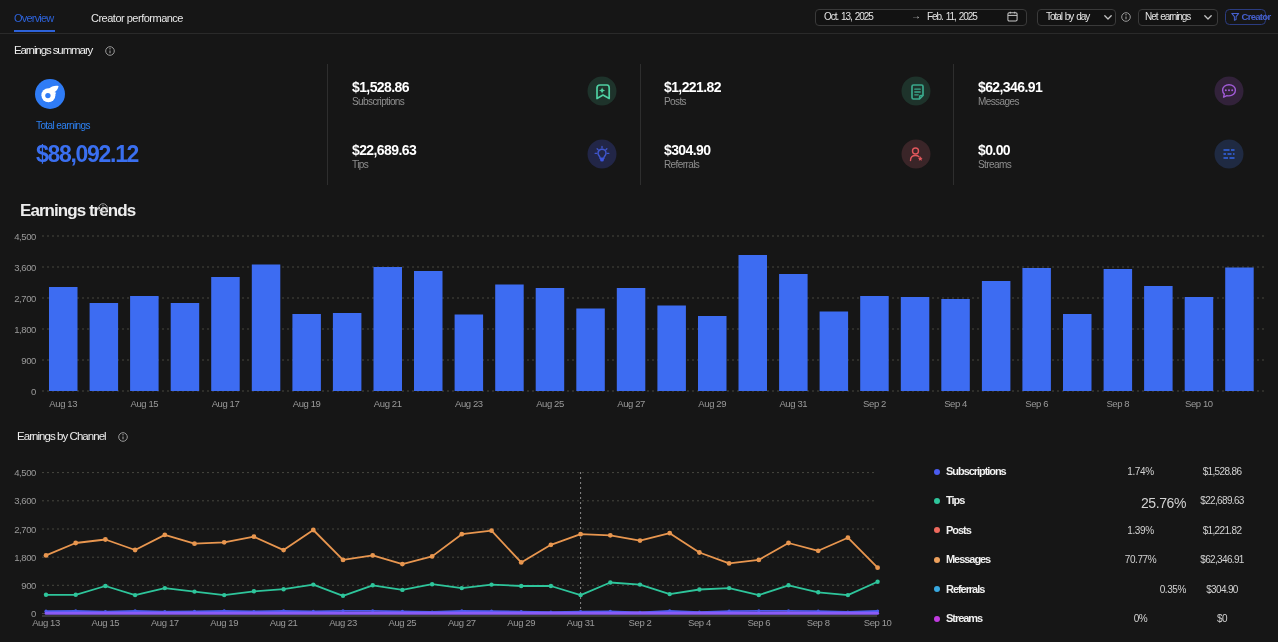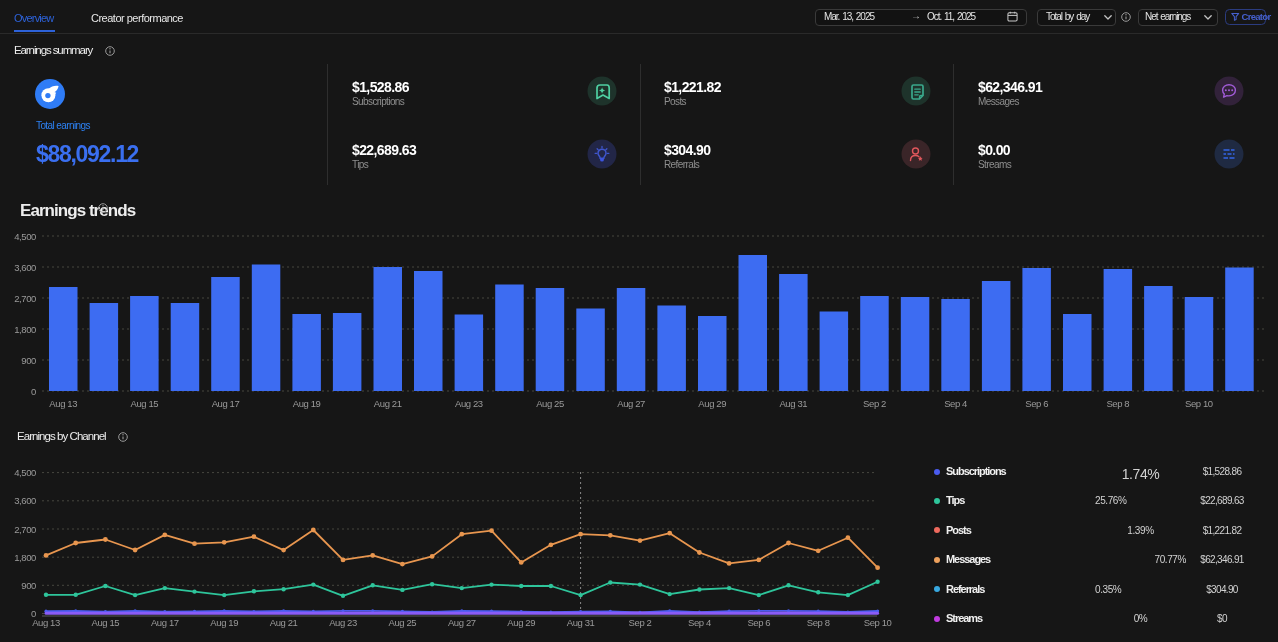--- a/index.html
+++ b/index.html
@@ -6,23 +6,23 @@
 div{white-space:nowrap;line-height:1.15}
 svg{display:block}
 </style></head>
 <body>
 <div style="position:absolute;left:0;top:0;width:1278px;height:33px;border-bottom:1px solid #2a2a2a"></div>
 <div style="position:absolute;left:14px;top:11.5px;font-size:11px;letter-spacing:-0.8px;color:#2d62d9">Overview</div>
 <div style="position:absolute;left:14px;top:29.5px;width:41px;height:2.5px;background:#2d62d9"></div>
 <div style="position:absolute;left:91px;top:11.5px;font-size:11px;letter-spacing:-0.5px;color:#e8e8e8">Creator performance</div>
 
 <div style="position:absolute;left:815px;top:8.5px;width:210px;height:15px;border:1px solid #3a3a3a;border-radius:4px;background:#121212"></div>
-<div style="position:absolute;left:824px;top:11px;font-size:10px;letter-spacing:-1.05px;word-spacing:1.2px;color:#e4e4e4">Mar. 13, 2025</div>
+<div style="position:absolute;left:824px;top:11px;font-size:10px;letter-spacing:-1.05px;word-spacing:1.2px;color:#e4e4e4">Oct. 13, 2025</div>
 <div style="position:absolute;left:911px;top:10px;font-size:10px;color:#c4c4c4">→</div>
-<div style="position:absolute;left:927px;top:11px;font-size:10px;letter-spacing:-1.05px;word-spacing:1.2px;color:#e4e4e4">Oct. 11, 2025</div>
+<div style="position:absolute;left:927px;top:11px;font-size:10px;letter-spacing:-1.05px;word-spacing:1.2px;color:#e4e4e4">Feb. 11, 2025</div>
 <div style="position:absolute;left:1007px;top:10.5px;line-height:0">
     <svg width="11" height="11" viewBox="0 0 12 12">
       <rect x="1" y="2" width="10" height="9" rx="1.4" fill="none" stroke="#c8c8c8" stroke-width="1.1"></rect>
       <line x1="1" y1="4.8" x2="11" y2="4.8" stroke="#c8c8c8" stroke-width="1.1"></line>
       <line x1="3.6" y1="0.8" x2="3.6" y2="2.6" stroke="#c8c8c8" stroke-width="1.1"></line>
       <line x1="8.4" y1="0.8" x2="8.4" y2="2.6" stroke="#c8c8c8" stroke-width="1.1"></line>
     </svg>
   </div>
 
 <div style="position:absolute;left:1037px;top:8.5px;width:77px;height:15px;border:1px solid #3a3a3a;border-radius:4px;background:#121212"></div>
@@ -304,33 +304,33 @@
     <text x="521.2" y="626" text-anchor="middle" font-size="9.5" letter-spacing="-0.4" fill="#9a9a9a">Aug 29</text>
     <text x="580.6" y="626" text-anchor="middle" font-size="9.5" letter-spacing="-0.4" fill="#9a9a9a">Aug 31</text>
     <text x="640.0" y="626" text-anchor="middle" font-size="9.5" letter-spacing="-0.4" fill="#9a9a9a">Sep 2</text>
     <text x="699.4" y="626" text-anchor="middle" font-size="9.5" letter-spacing="-0.4" fill="#9a9a9a">Sep 4</text>
     <text x="758.8" y="626" text-anchor="middle" font-size="9.5" letter-spacing="-0.4" fill="#9a9a9a">Sep 6</text>
     <text x="818.2" y="626" text-anchor="middle" font-size="9.5" letter-spacing="-0.4" fill="#9a9a9a">Sep 8</text>
     <text x="877.6" y="626" text-anchor="middle" font-size="9.5" letter-spacing="-0.4" fill="#9a9a9a">Sep 10</text>
 </svg>
 <div style="position:absolute;left:934px;top:468.5px;width:6px;height:6px;border-radius:50%;background:#4a5cf0"></div>
 <div style="position:absolute;left:946px;top:465.0px;font-size:11px;font-weight:bold;letter-spacing:-1.05px;color:#f0f0f0">Subscriptions</div>
-<div style="position:absolute;left:1095px;top:466.0px;width:91px;text-align:center;font-size:14px;letter-spacing:-0.4px;color:#d2d2d2">1.74%</div>
+<div style="position:absolute;left:1095px;top:466.0px;width:91px;text-align:center;font-size:10px;letter-spacing:-0.4px;color:#d2d2d2">1.74%</div>
 <div style="position:absolute;left:1172px;top:466.0px;width:100px;text-align:center;font-size:10px;letter-spacing:-0.65px;color:#d2d2d2">$1,528.86</div>
 <div style="position:absolute;left:934px;top:497.9px;width:6px;height:6px;border-radius:50%;background:#2ec59b"></div>
 <div style="position:absolute;left:946px;top:494.4px;font-size:11px;font-weight:bold;letter-spacing:-1.05px;color:#f0f0f0">Tips</div>
-<div style="position:absolute;left:1095px;top:495.4px;width:91px;text-align:left;font-size:10px;letter-spacing:-0.4px;color:#d2d2d2">25.76%</div>
+<div style="position:absolute;left:1095px;top:495.4px;width:91px;text-align:right;font-size:14px;letter-spacing:-0.4px;color:#d2d2d2">25.76%</div>
 <div style="position:absolute;left:1172px;top:495.4px;width:100px;text-align:center;font-size:10px;letter-spacing:-0.65px;color:#d2d2d2">$22,689.63</div>
 <div style="position:absolute;left:934px;top:527.3px;width:6px;height:6px;border-radius:50%;background:#ef6a5e"></div>
 <div style="position:absolute;left:946px;top:523.8px;font-size:11px;font-weight:bold;letter-spacing:-1.05px;color:#f0f0f0">Posts</div>
 <div style="position:absolute;left:1095px;top:524.8px;width:91px;text-align:center;font-size:10px;letter-spacing:-0.4px;color:#d2d2d2">1.39%</div>
 <div style="position:absolute;left:1172px;top:524.8px;width:100px;text-align:center;font-size:10px;letter-spacing:-0.65px;color:#d2d2d2">$1,221.82</div>
 <div style="position:absolute;left:934px;top:556.7px;width:6px;height:6px;border-radius:50%;background:#eda05c"></div>
 <div style="position:absolute;left:946px;top:553.2px;font-size:11px;font-weight:bold;letter-spacing:-1.05px;color:#f0f0f0">Messages</div>
-<div style="position:absolute;left:1095px;top:554.2px;width:91px;text-align:right;font-size:10px;letter-spacing:-0.4px;color:#d2d2d2">70.77%</div>
+<div style="position:absolute;left:1095px;top:554.2px;width:91px;text-align:center;font-size:10px;letter-spacing:-0.4px;color:#d2d2d2">70.77%</div>
 <div style="position:absolute;left:1172px;top:554.2px;width:100px;text-align:center;font-size:10px;letter-spacing:-0.65px;color:#d2d2d2">$62,346.91</div>
 <div style="position:absolute;left:934px;top:586.1px;width:6px;height:6px;border-radius:50%;background:#38a8e0"></div>
 <div style="position:absolute;left:946px;top:582.6px;font-size:11px;font-weight:bold;letter-spacing:-1.05px;color:#f0f0f0">Referrals</div>
-<div style="position:absolute;left:1095px;top:583.6px;width:91px;text-align:left;font-size:10px;letter-spacing:-0.4px;color:#d2d2d2">0.35%</div>
+<div style="position:absolute;left:1095px;top:583.6px;width:91px;text-align:right;font-size:10px;letter-spacing:-0.4px;color:#d2d2d2">0.35%</div>
 <div style="position:absolute;left:1172px;top:583.6px;width:100px;text-align:center;font-size:10px;letter-spacing:-0.65px;color:#d2d2d2">$304.90</div>
 <div style="position:absolute;left:934px;top:615.5px;width:6px;height:6px;border-radius:50%;background:#c13be0"></div>
 <div style="position:absolute;left:946px;top:612.0px;font-size:11px;font-weight:bold;letter-spacing:-1.05px;color:#f0f0f0">Streams</div>
 <div style="position:absolute;left:1095px;top:613.0px;width:91px;text-align:center;font-size:10px;letter-spacing:-0.4px;color:#d2d2d2">0%</div>
 <div style="position:absolute;left:1172px;top:613.0px;width:100px;text-align:center;font-size:10px;letter-spacing:-0.65px;color:#d2d2d2">$0</div>
 </body></html>

